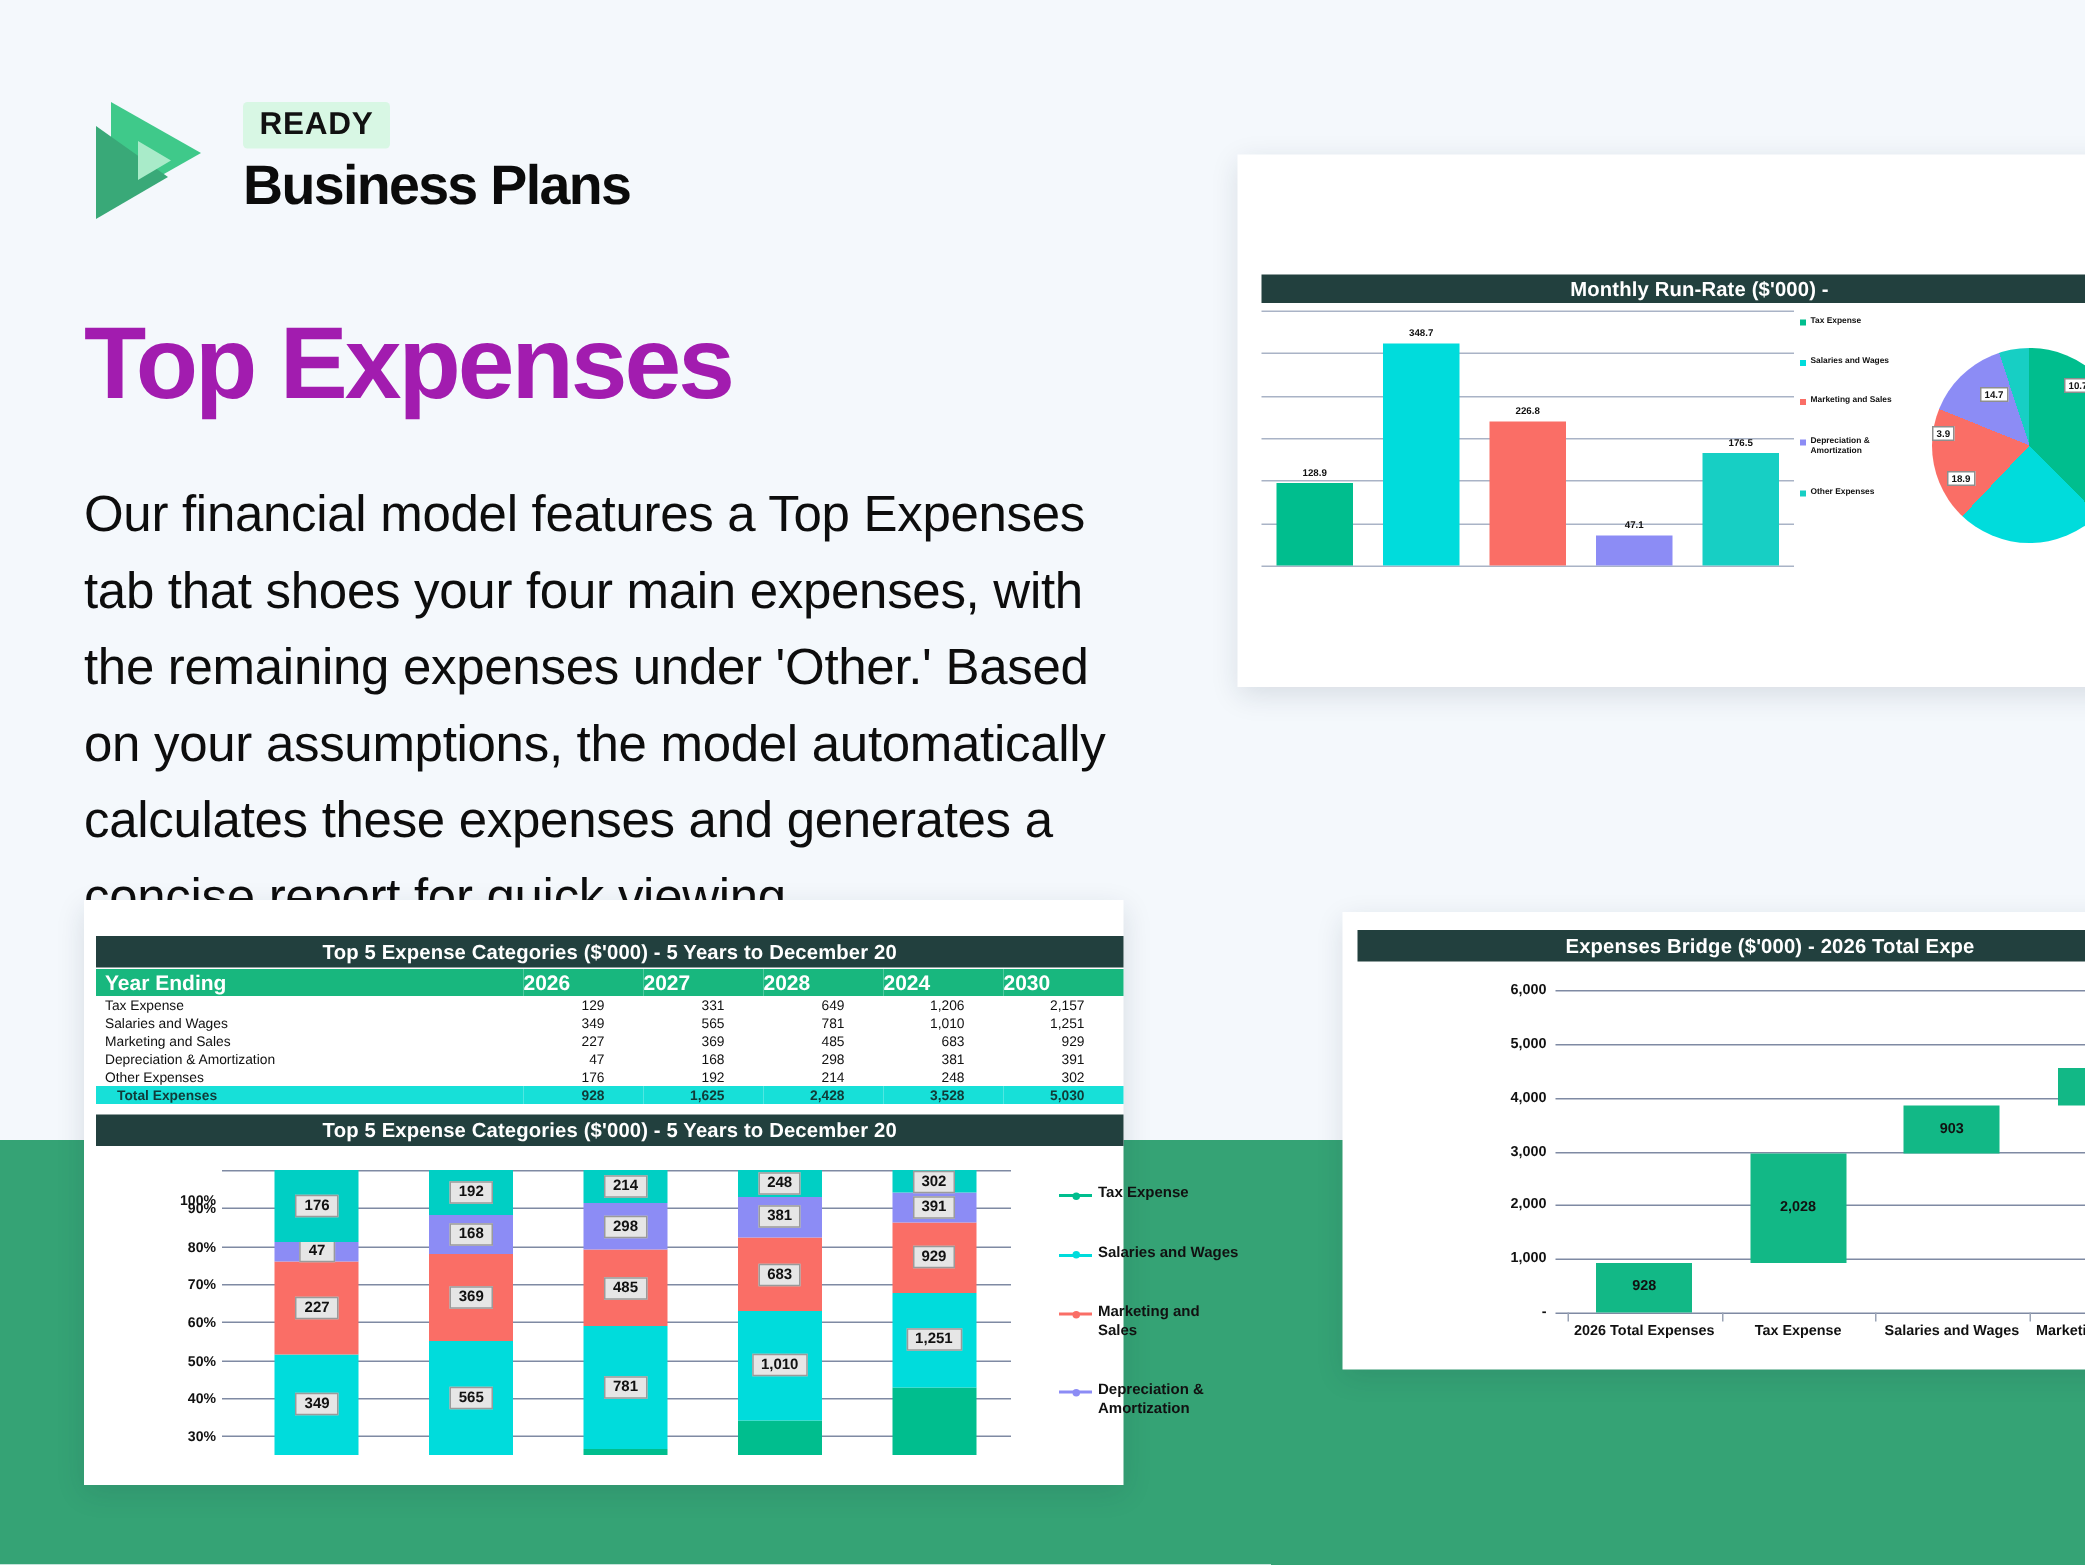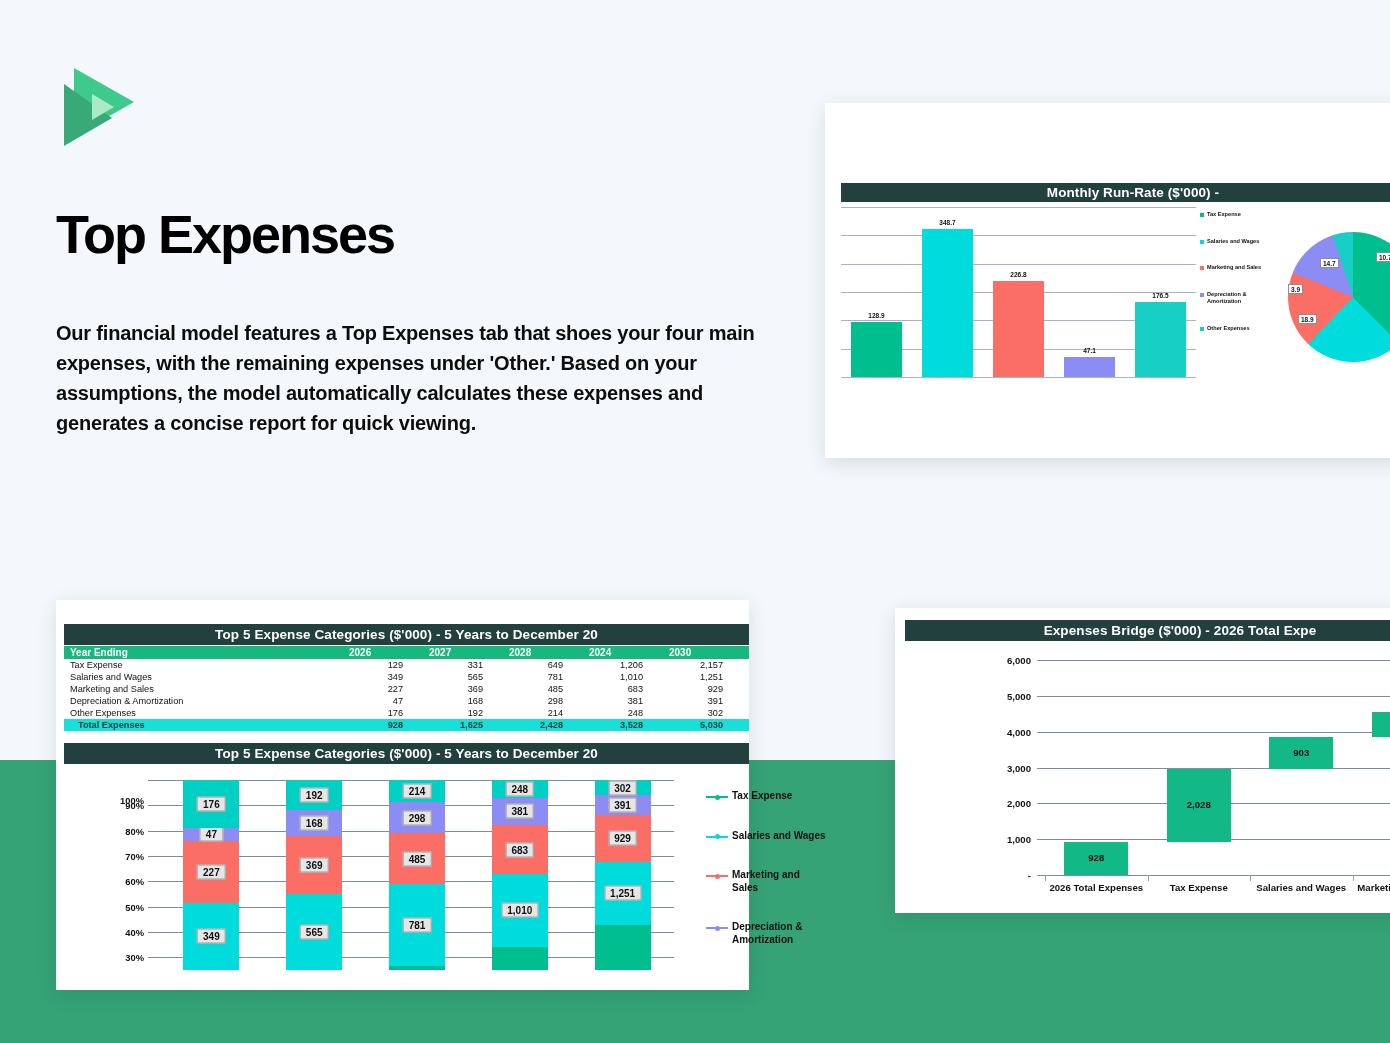--- a/index.html
+++ b/index.html
@@ -23,26 +23,26 @@
   #brand-text-wrap { display:flex; flex-direction:column; gap:4px; }
   #ready-pill {
     display:inline-block; background:#d8f7e4; color:#111; font-size:21px;
     font-weight:700; letter-spacing:.5px; padding:3px 11px 4px; border-radius:3px;
     width:max-content;
   }
   #brand-name { font-size:37px; font-weight:800; letter-spacing:-1.1px; color:#0b0b0b; }
 
   
   #headline {
-    position:absolute; left:56px; top:203px; font-size:54px; font-weight:800;
-    letter-spacing:-2px; color:#000000;
+    position:absolute; left:56px; top:203px; font-size:68px; font-weight:800;
+    letter-spacing:-2px; color:#a21caf;
   }
   #body-copy {
-    position:absolute; left:56px; top:318px; width:700px; font-size:20px;
-    font-weight:700; line-height:1.5; color:#0d0d0d; letter-spacing:-.2px;
+    position:absolute; left:56px; top:318px; width:700px; font-size:34px;
+    font-weight:400; line-height:1.5; color:#0d0d0d; letter-spacing:-.2px;
   }
 
   
   .card { position:absolute; background:#fff; box-shadow:0 5px 18px rgba(20,40,60,.13); }
   .xl-title {
     background:#22403e; color:#fff; font-size:13.5px; font-weight:700;
     text-align:center; letter-spacing:.1px; display:flex; align-items:center;
     justify-content:center; white-space:nowrap; overflow:hidden;
   }
 
@@ -69,21 +69,21 @@
   .pie-lbl {
     position:absolute; font-size:6.5px; font-weight:700; color:#111;
     background:#fff; border:.5px solid #8e8e8e; padding:.5px 2px; white-space:nowrap;
   }
 
   
   #card-left { left:56px; top:600px; width:693px; height:390px; }
   #tbl-title { position:absolute; left:8px; top:24px; width:685px; height:21px; }
   #tbl { position:absolute; left:8px; top:46px; width:685px; font-size:9.2px; border-collapse:collapse; }
   #tbl th, #tbl td { padding:1px 0; }
-  #tbl thead th { background:#18b77e; color:#fff; font-weight:700; font-size:10px; }
+  #tbl thead th { background:#18b77e; color:#fff; font-weight:700; font-size:14px; }
   #tbl thead th.lbl { text-align:left; padding-left:6px; }
   #tbl thead th.num { text-align:left; padding-right:26px; width:80px; }
   #tbl tbody td.lbl { text-align:left; padding-left:6px; color:#111; }
   #tbl tbody td.num { text-align:right; padding-right:26px; color:#111; }
   #tbl tfoot td { background:#17e0d8; color:#103b38; font-weight:700; }
   #tbl tfoot td.lbl { padding-left:14px; }
   #tbl tfoot td.num { text-align:right; padding-right:26px; }
 
   #stk-title { position:absolute; left:8px; top:143px; width:685px; height:21px; }
   #stk-plot { position:absolute; left:104px; top:180px; width:514px; height:190px; }
@@ -119,20 +119,24 @@
 
 <div id="green-band"></div>
 
 <div id="brand">
   <div id="brand-logo">
     <svg viewBox="0 0 88 96" width="88" height="96" aria-hidden="true">
       <path d="M18 10 L78 44 L18 78 Z" fill="#3fc98a"></path>
       <path d="M8 26 L8 88 L56 60 Z" fill="#39a978"></path>
       <path d="M36 36 L58 49 L36 62 Z" fill="#a9ebc9"></path>
     </svg>
+  </div>
+  <div id="brand-text-wrap">
+    <span id="ready-pill">READY</span>
+    <span id="brand-name">Business Plans</span>
   </div>
 </div>
 
 <h1 id="headline">Top Expenses</h1>
 <p id="body-copy">Our financial model features a Top Expenses tab that shoes your four main expenses, with the remaining expenses under 'Other.' Based on your assumptions, the model automatically calculates these expenses and generates a concise report for quick viewing.</p>
 
 <div class="card" id="card-depth">
   <div id="depth-titlebar">
     <div class="xl-title" id="runrate-title">Monthly Run-Rate ($'000) -</div>
   </div>

